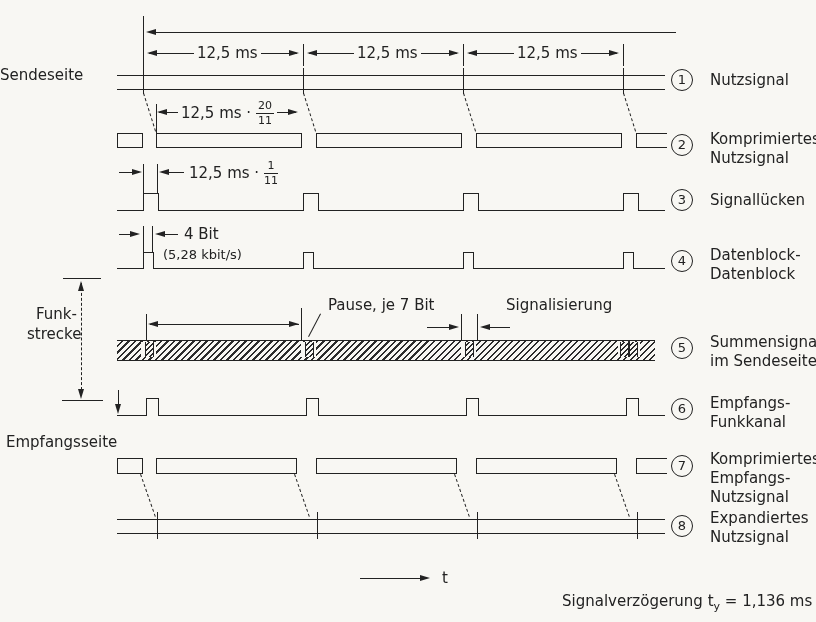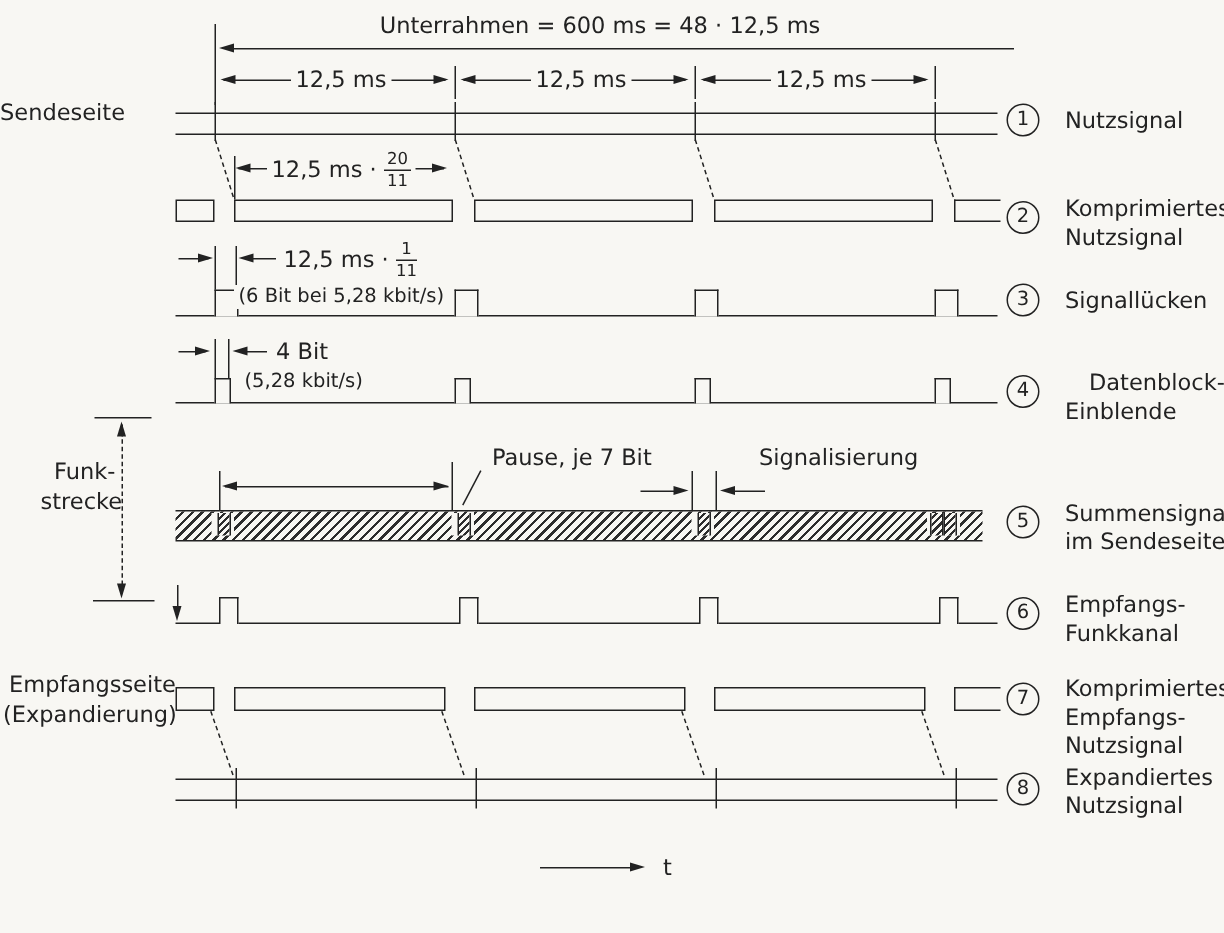--- a/index.html
+++ b/index.html
@@ -36,21 +36,20 @@
   .frac { display:inline-block; vertical-align:-0.5em; text-align:center; font-size:11px; line-height:1.05; }
   .frac .n { display:block; border-bottom:1.2px solid var(--ink); padding:0 2px 1px; }
   .frac .d { display:block; padding-top:1px; }
   .sub { vertical-align:sub; font-size:11px; }
 </style>
 </head>
 <body>
 
 <div id="page">
 
-  <div class="txt ctr" style="left:230px;top:8px;width:340px">Unterrahmen = 600 ms = 48 · 12,5 ms</div>
   <div class="vl" style="left:143px;top:16px;height:54px"></div>
   <div class="hl" style="left:152px;top:32px;width:524px"></div>
   <div class="ah l" style="left:146px;top:29px"></div>
 
   <div class="vl" style="left:303px;top:44px;height:22px"></div>
   <div class="vl" style="left:463px;top:44px;height:22px"></div>
   <div class="vl" style="left:623px;top:44px;height:22px"></div>
   <div class="hl" style="left:149px;top:53px;width:148px"></div>
   <div class="ah l" style="left:147px;top:50px"></div>
   <div class="ah r" style="left:289px;top:50px"></div>
@@ -60,22 +59,21 @@
   <div class="hl" style="left:469px;top:53px;width:148px"></div>
   <div class="ah l" style="left:467px;top:50px"></div>
   <div class="ah r" style="left:609px;top:50px"></div>
   <div class="txt bg" style="left:194px;top:44px">12,5 ms</div>
   <div class="txt bg" style="left:354px;top:44px">12,5 ms</div>
   <div class="txt bg" style="left:514px;top:44px">12,5 ms</div>
 
   <div class="txt" style="left:0;top:66px">Sendeseite</div>
   <div class="txt" style="left:36px;top:305px">Funk-</div>
   <div class="txt" style="left:27px;top:325px">strecke</div>
-  <div class="txt" style="left:6px;top:447px">Empfangsseite</div>
-  <div class="txt" style="left:2px;top:467px">(Expandierung)</div>
+  <div class="txt" style="left:6px;top:433px">Empfangsseite</div>
 
   <div class="band" style="left:117px;top:75px;width:548px;height:13px"></div>
   <div class="vl" style="left:143px;top:68px;height:26px"></div>
   <div class="vl" style="left:303px;top:68px;height:26px"></div>
   <div class="vl" style="left:463px;top:68px;height:26px"></div>
   <div class="vl" style="left:623px;top:68px;height:26px"></div>
   <div class="diag" style="left:144px;top:93px;width:40px;transform:rotate(72.5deg)"></div>
   <div class="diag" style="left:304px;top:93px;width:40px;transform:rotate(72.5deg)"></div>
   <div class="diag" style="left:464px;top:93px;width:40px;transform:rotate(72.5deg)"></div>
   <div class="diag" style="left:624px;top:93px;width:40px;transform:rotate(72.5deg)"></div>
@@ -96,21 +94,20 @@
   <div class="pulse" style="left:303px;top:193px;width:14px;height:17px"></div>
   <div class="pulse" style="left:463px;top:193px;width:14px;height:17px"></div>
   <div class="pulse" style="left:623px;top:193px;width:14px;height:17px"></div>
   <div class="hl" style="left:119px;top:172px;width:20px"></div>
   <div class="ah r" style="left:132px;top:168.5px"></div>
   <div class="vl" style="left:143px;top:164px;height:29px"></div>
   <div class="vl" style="left:157px;top:164px;height:29px"></div>
   <div class="ah l" style="left:159px;top:168.5px"></div>
   <div class="hl" style="left:168px;top:172px;width:16px"></div>
   <div class="txt bg" style="left:186px;top:160px"><span>12,5 ms ·</span> <span class="frac"><span class="n">1</span><span class="d">11</span></span></div>
-  <div class="txt bg s" style="left:156px;top:190px">(6 Bit bei 5,28 kbit/s)</div>
 
   <div class="hl" style="left:117px;top:268px;width:548px"></div>
   <div class="pulse" style="left:143px;top:252px;width:9px;height:16px"></div>
   <div class="pulse" style="left:303px;top:252px;width:9px;height:16px"></div>
   <div class="pulse" style="left:463px;top:252px;width:9px;height:16px"></div>
   <div class="pulse" style="left:623px;top:252px;width:9px;height:16px"></div>
   <div class="hl" style="left:119px;top:234px;width:18px"></div>
   <div class="ah r" style="left:130px;top:230.5px"></div>
   <div class="vl" style="left:143px;top:226px;height:26px"></div>
   <div class="vl" style="left:152px;top:226px;height:26px"></div>
@@ -179,22 +176,22 @@
   <div class="txt" style="left:710px;top:71px">Nutzsignal</div>
 
   <div class="circ" style="left:671px;top:134px">2</div>
   <div class="txt" style="left:710px;top:130px">Komprimiertes</div>
   <div class="txt" style="left:710px;top:149px">Nutzsignal</div>
 
   <div class="circ" style="left:671px;top:189px">3</div>
   <div class="txt" style="left:710px;top:191px">Signallücken</div>
 
   <div class="circ" style="left:671px;top:250px">4</div>
-  <div class="txt" style="left:726px;top:246px">Datenblock-</div>
-  <div class="txt" style="left:710px;top:265px">Einblende</div>
+  <div class="txt" style="left:710px;top:246px">Datenblock-</div>
+  <div class="txt" style="left:710px;top:265px">Datenblock</div>
 
   <div class="circ" style="left:671px;top:337px">5</div>
   <div class="txt" style="left:710px;top:333px">Summensignal</div>
   <div class="txt" style="left:710px;top:352px">im Sendeseite</div>
 
   <div class="circ" style="left:671px;top:398px">6</div>
   <div class="txt" style="left:710px;top:394px">Empfangs-</div>
   <div class="txt" style="left:710px;top:413px">Funkkanal</div>
 
   <div class="circ" style="left:671px;top:455px">7</div>
@@ -203,14 +200,19 @@
   <div class="txt" style="left:710px;top:488px">Nutzsignal</div>
 
   <div class="circ" style="left:671px;top:515px">8</div>
   <div class="txt" style="left:710px;top:509px">Expandiertes</div>
   <div class="txt" style="left:710px;top:528px">Nutzsignal</div>
 
   <div class="hl" style="left:360px;top:578px;width:62px"></div>
   <div class="ah r" style="left:420px;top:574.5px"></div>
   <div class="txt" style="left:442px;top:569px">t</div>
 
+  <div class="txt" style="left:562px;top:592px">
+    <span>Signalverzögerung</span>
+    <span>t</span><span class="sub">y</span>
+    <span>= 1,136 ms</span>
+  </div>
 
 </div>
 
 </body></html>

